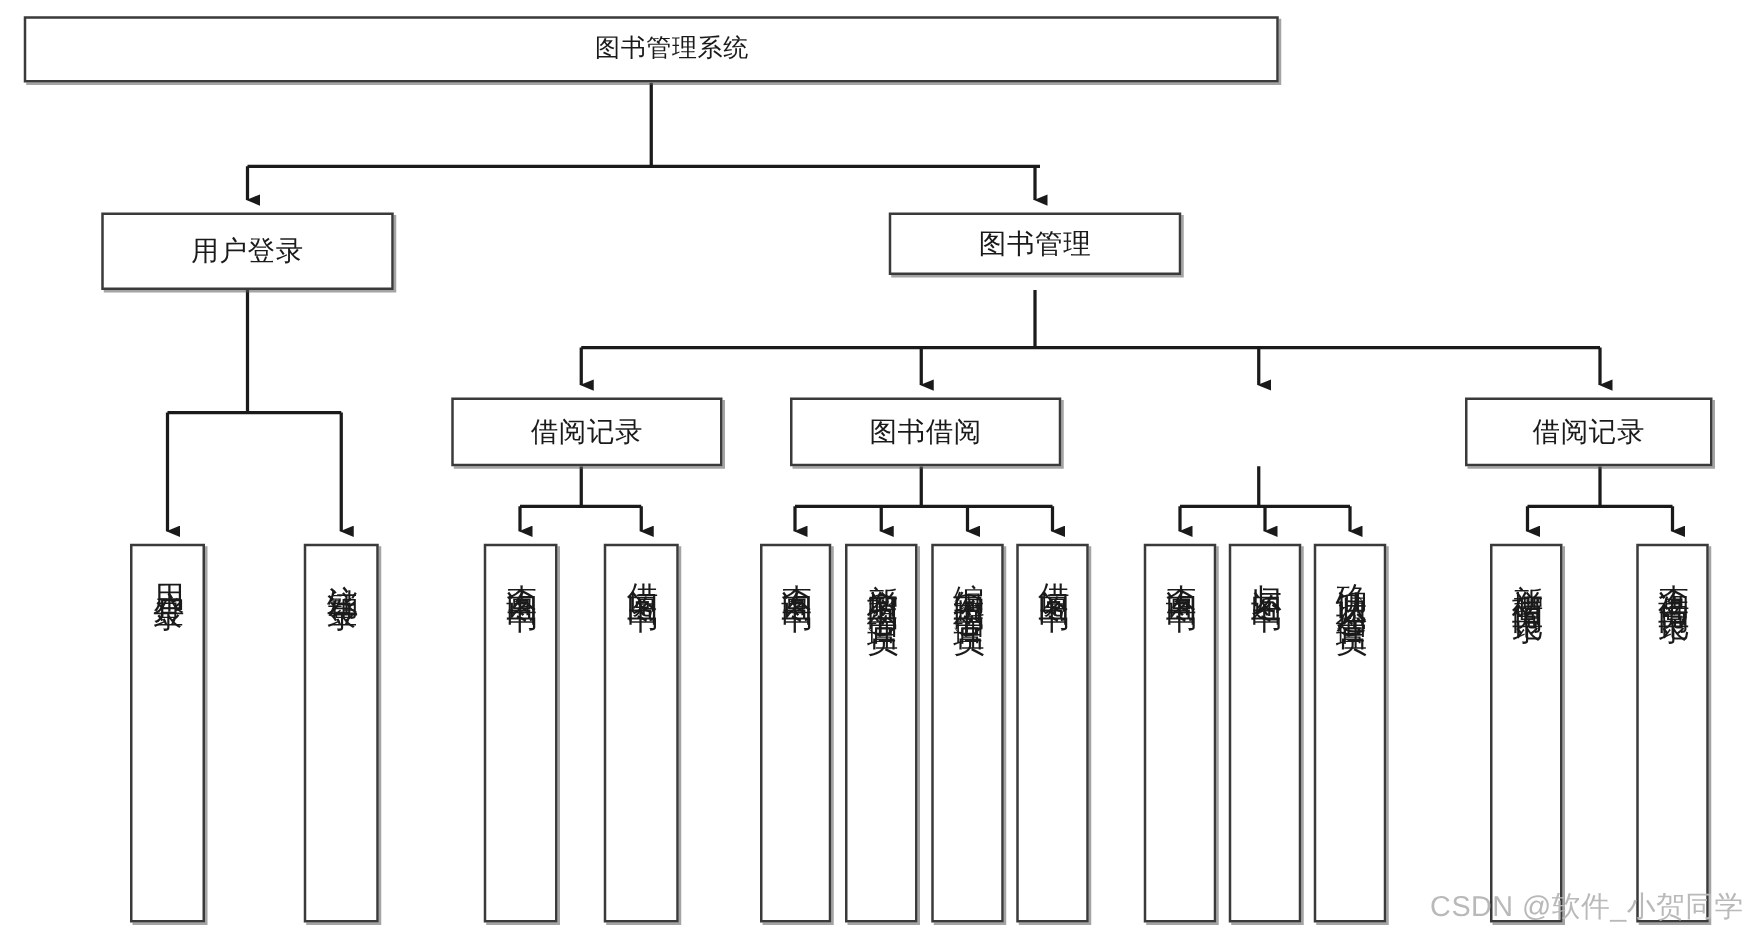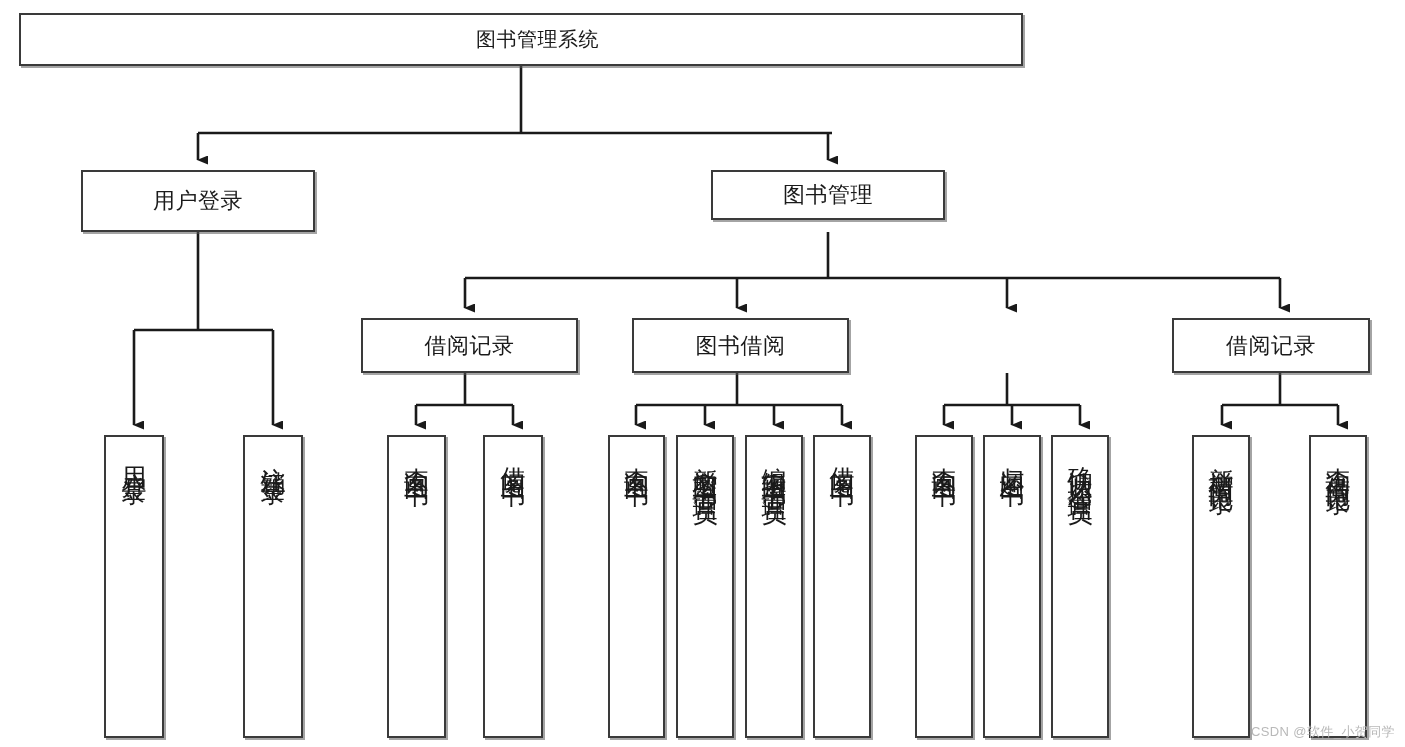--- a/index.html
+++ b/index.html
@@ -38,21 +38,21 @@
     font-size:25px;
     letter-spacing:5px;
     line-height:1;
     white-space:normal;
     max-height:288px;
   }
 
   .watermark{
     position:absolute;
     right:10px;bottom:6px;
-    font-size:13px;
+    font-size:23px;
     color:#b9b9b9;
     white-space:nowrap;
     letter-spacing:.4px;
   }
 </style>
 </head>
 <body>
 
 <div id="stage">
 

